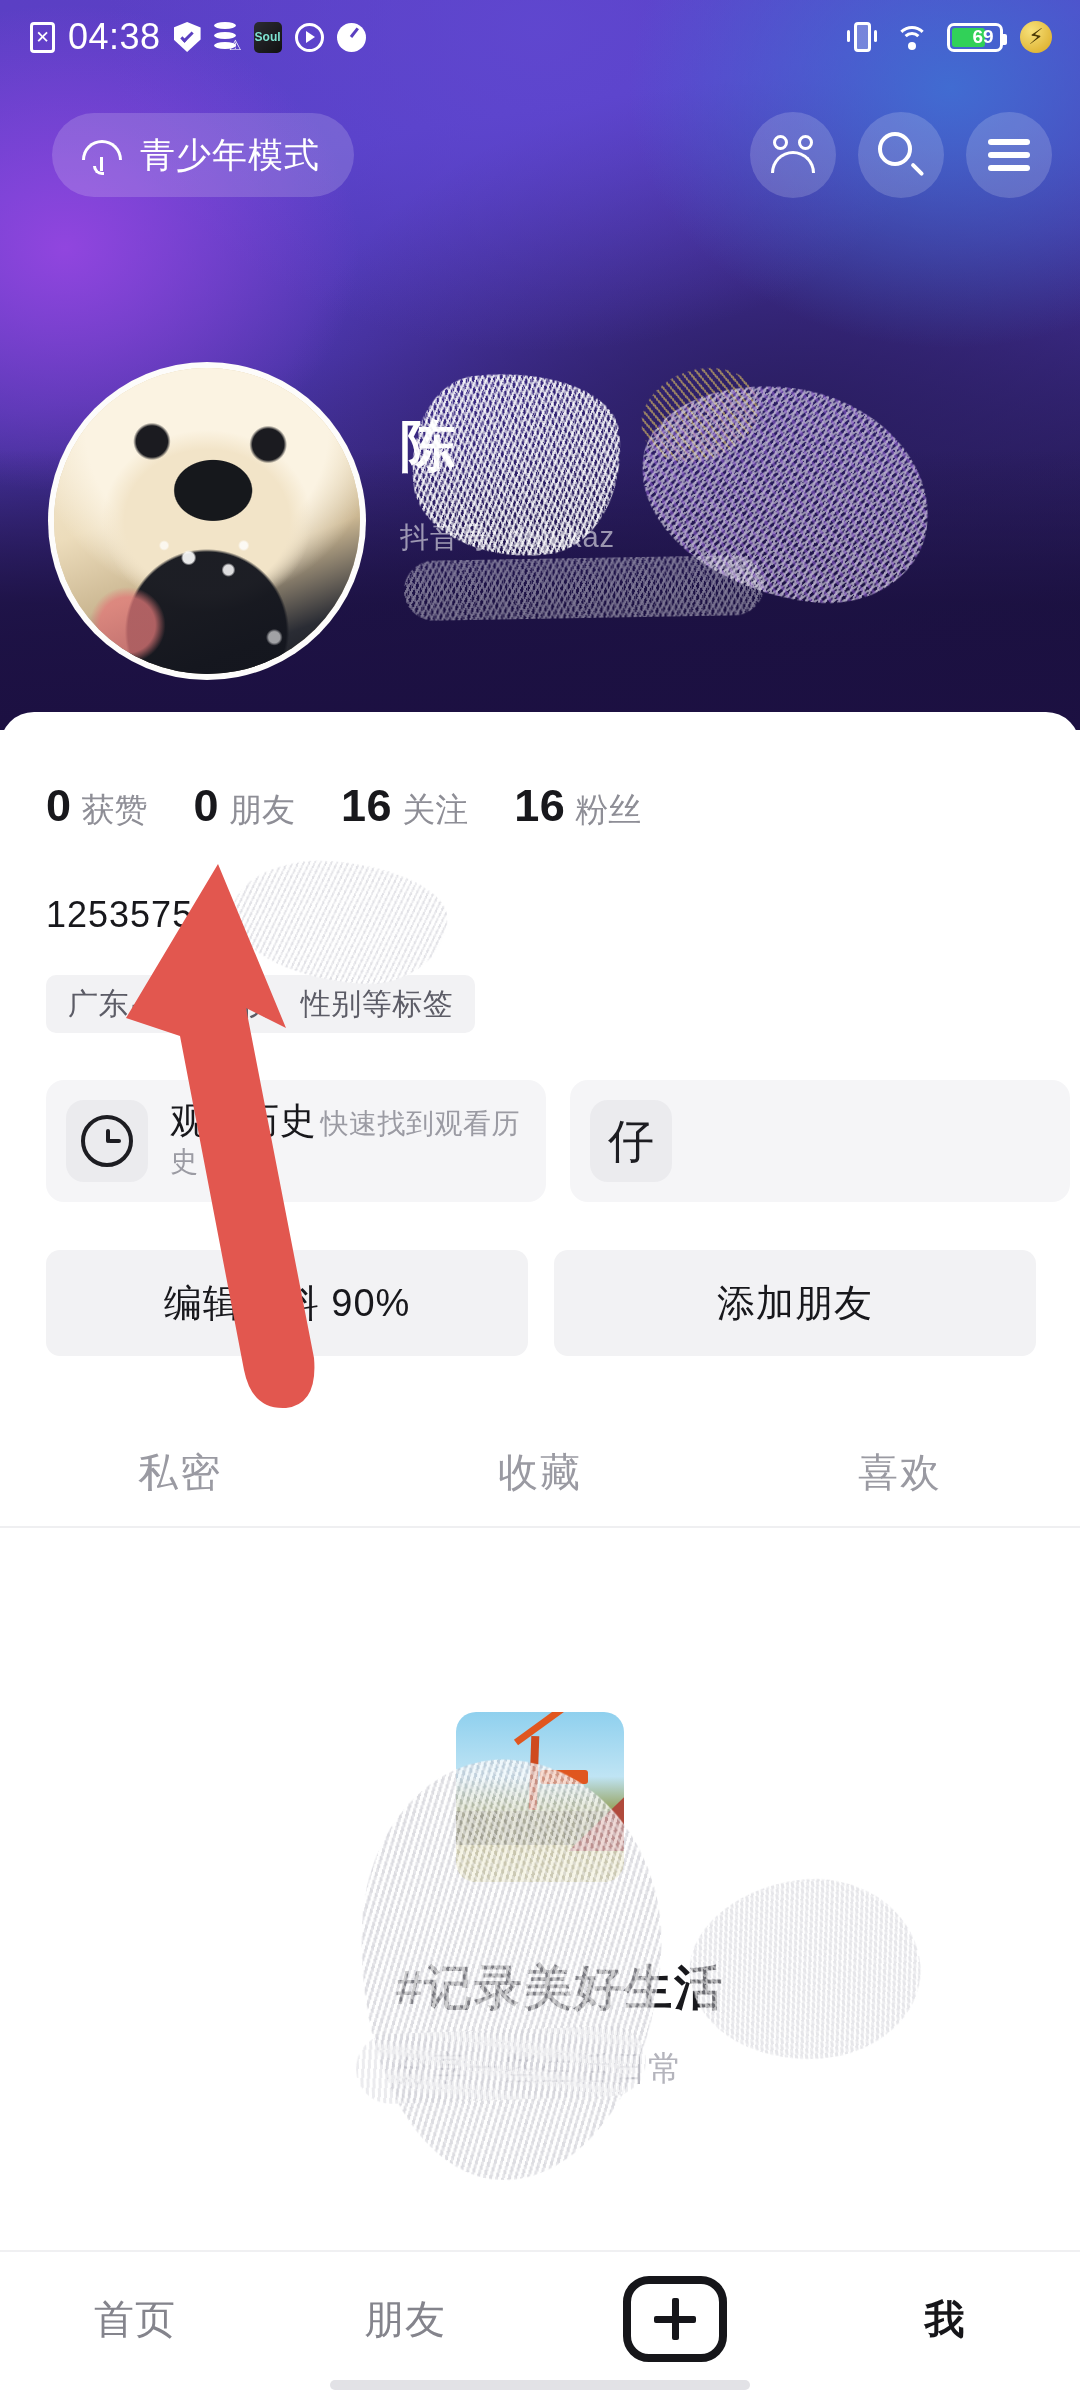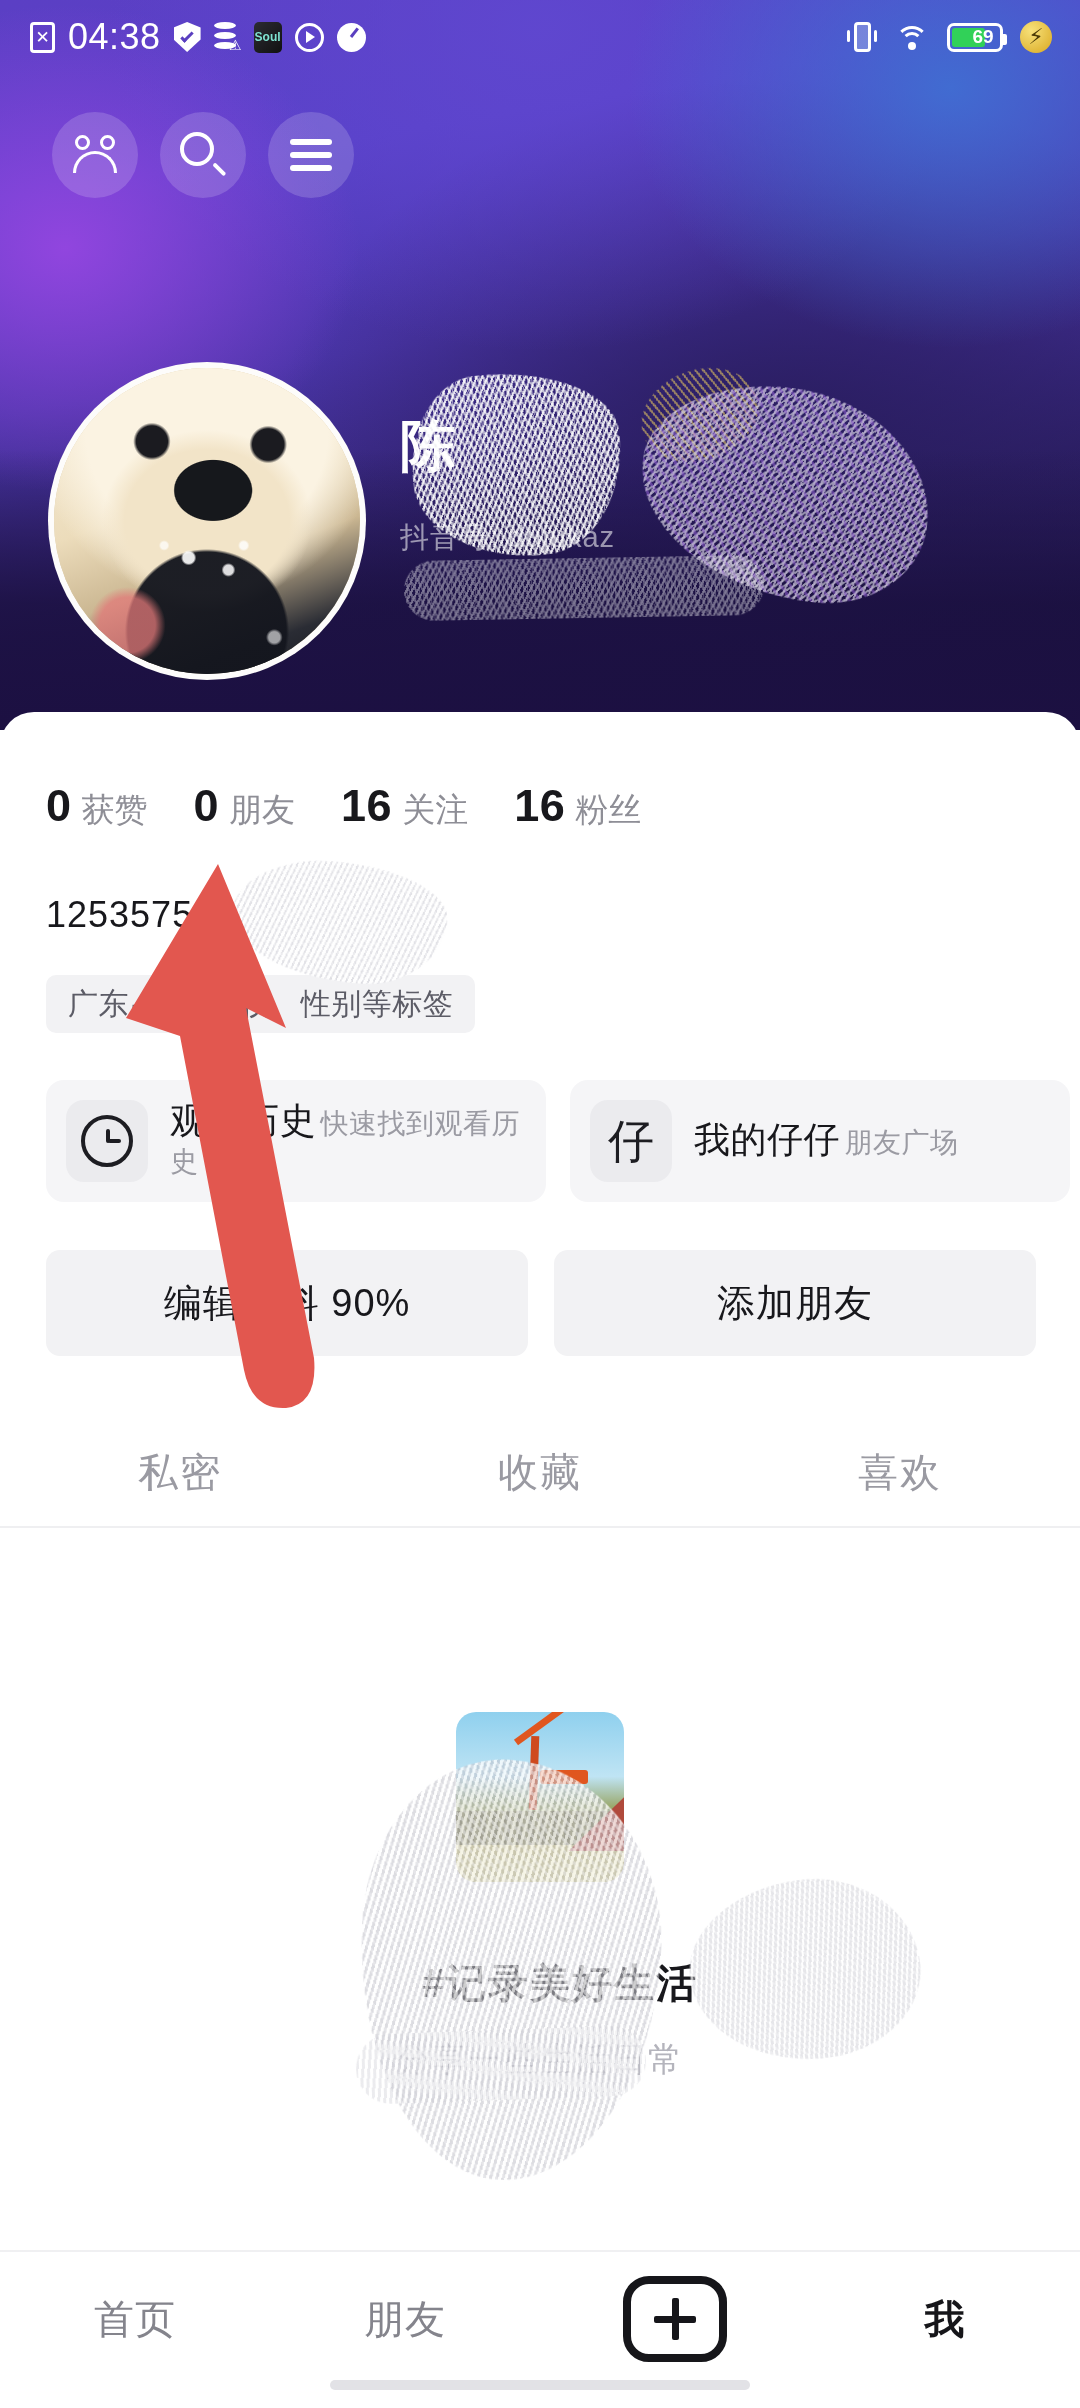--- a/index.html
+++ b/index.html
@@ -225,21 +225,21 @@
     background:linear-gradient(to bottom,#8fd0ee 0%, #bfe4f4 38%, #9aa86a 56%, #cfc77e 78%, #d9d59a 100%); }
   .thumb .crane{ position:absolute; left:44%; top:14%; width:8px; height:74px; background:#cf4a1e;
     transform:rotate(2deg); }
   .thumb .crane2{ position:absolute; left:36%; top:16%; width:74px; height:7px; background:#e0561f;
     transform:rotate(-36deg); transform-origin:left center; }
   .thumb .crane3{ position:absolute; left:50%; top:34%; width:48px; height:14px; background:#e0561f; border-radius:3px; }
   .thumb .trees{ position:absolute; left:0; right:0; bottom:22%; height:34px;
     background:repeating-linear-gradient(90deg,#6b6a41 0 6px,#8b8a58 6px 12px); opacity:.9; }
   .thumb .roof{ position:absolute; right:-4px; bottom:18%; width:60px; height:58px; background:#b04a3c;
     clip-path:polygon(0 100%,100% 0,100% 100%); }
-  .emptytitle{ margin-top:74px; font-size:40px; font-weight:700; color:#18181c; letter-spacing:2px;margin-left:40px; }
+  .emptytitle{ margin-top:74px; font-size:48px; font-weight:700; color:#18181c; letter-spacing:2px;margin-left:40px; }
   .emptysub{ margin-top:26px; font-size:34px; color:#b4b4bc; letter-spacing:2px; }
   .publish{ margin-top:46px; width:222px; height:80px; background:#f8385a; border-radius:12px;
     display:flex; align-items:center; justify-content:center;
     color:#fff; font-size:34px; letter-spacing:2px; }
 
   
   .botnav{ position:absolute; left:0; bottom:0; width:1080px; height:158px; background:#fff;
     border-top:2px solid #f0f0f2; display:flex; align-items:flex-start; z-index:8; padding-top:24px; }
   .bnitem{ flex:1; display:flex; align-items:center; justify-content:center; position:relative;
     font-size:40px; color:#84848c; letter-spacing:1px; height:86px; }
@@ -300,20 +300,28 @@
         <div class="fill"></div>
         <div class="num">69</div>
       </div>
       <div class="ic-bolt">
           <i>⚡</i>
         </div>
     </div>
   </div>
 
   <div class="topnav">
+    <div class="teen-pill">
+      <span class="umbrella">
+        <span class="dome"></span>
+          <span class="stem"></span>
+          <span class="hook"></span>
+      </span>
+      <span class="lbl">青少年模式</span>
+    </div>
     <div class="nav-right">
       <div class="navbtn">
         <span class="ic-friends">
           <span class="h a"></span>
             <span class="h b"></span>
             <span class="b1"></span>
         </span>
       </div>
       <div class="navbtn">
         <span class="ic-search">
@@ -383,24 +391,20 @@
         </span>
         <span class="qtxt">
           <span class="t1">观看历史</span>
           <span class="t2">快速找到观看历史</span>
         </span>
       </div>
       <div class="qcard b">
         <span class="qicon">
           <span class="zaiic">仔</span>
         </span>
-        <span class="qtxt">
-          <span class="t1">我的仔仔</span>
-          <span class="t2">朋友广场</span>
-        </span>
       </div>
 
     </div>
 
     <div class="actions">
       <div class="actbtn">编辑资料 90%</div>
       <div class="actbtn">添加朋友</div>
     </div>
 
     <div class="tabs">

